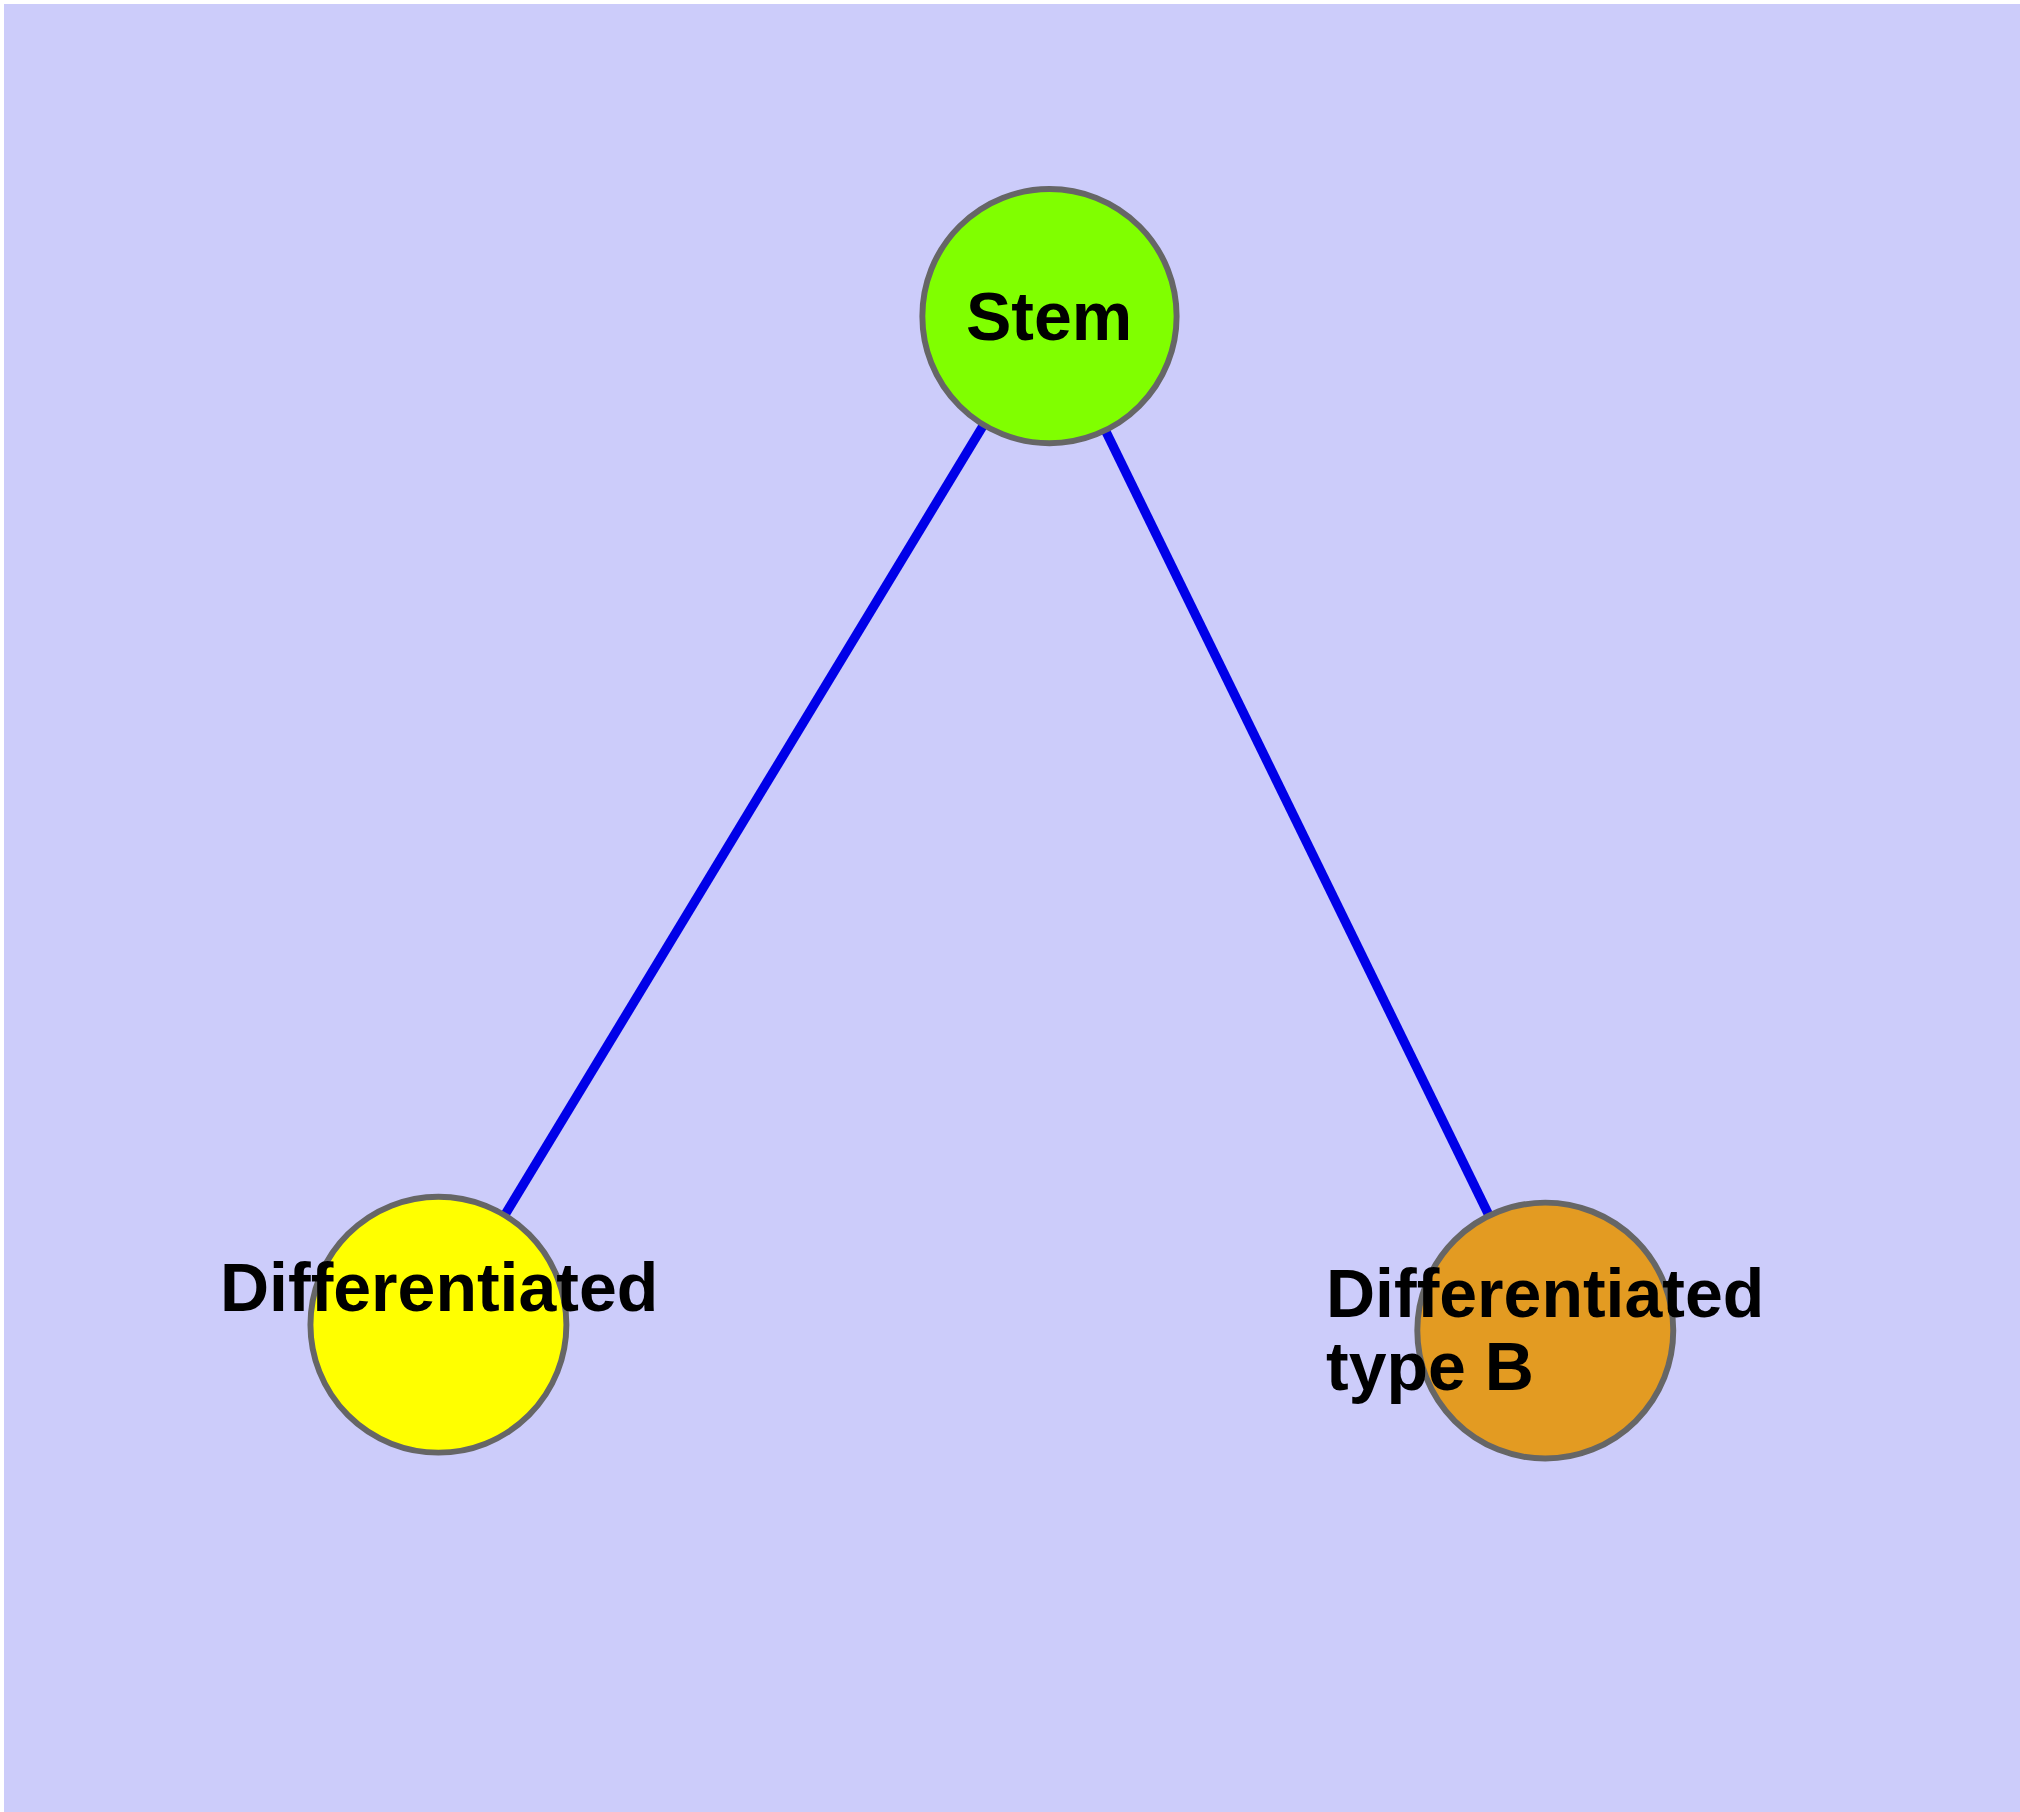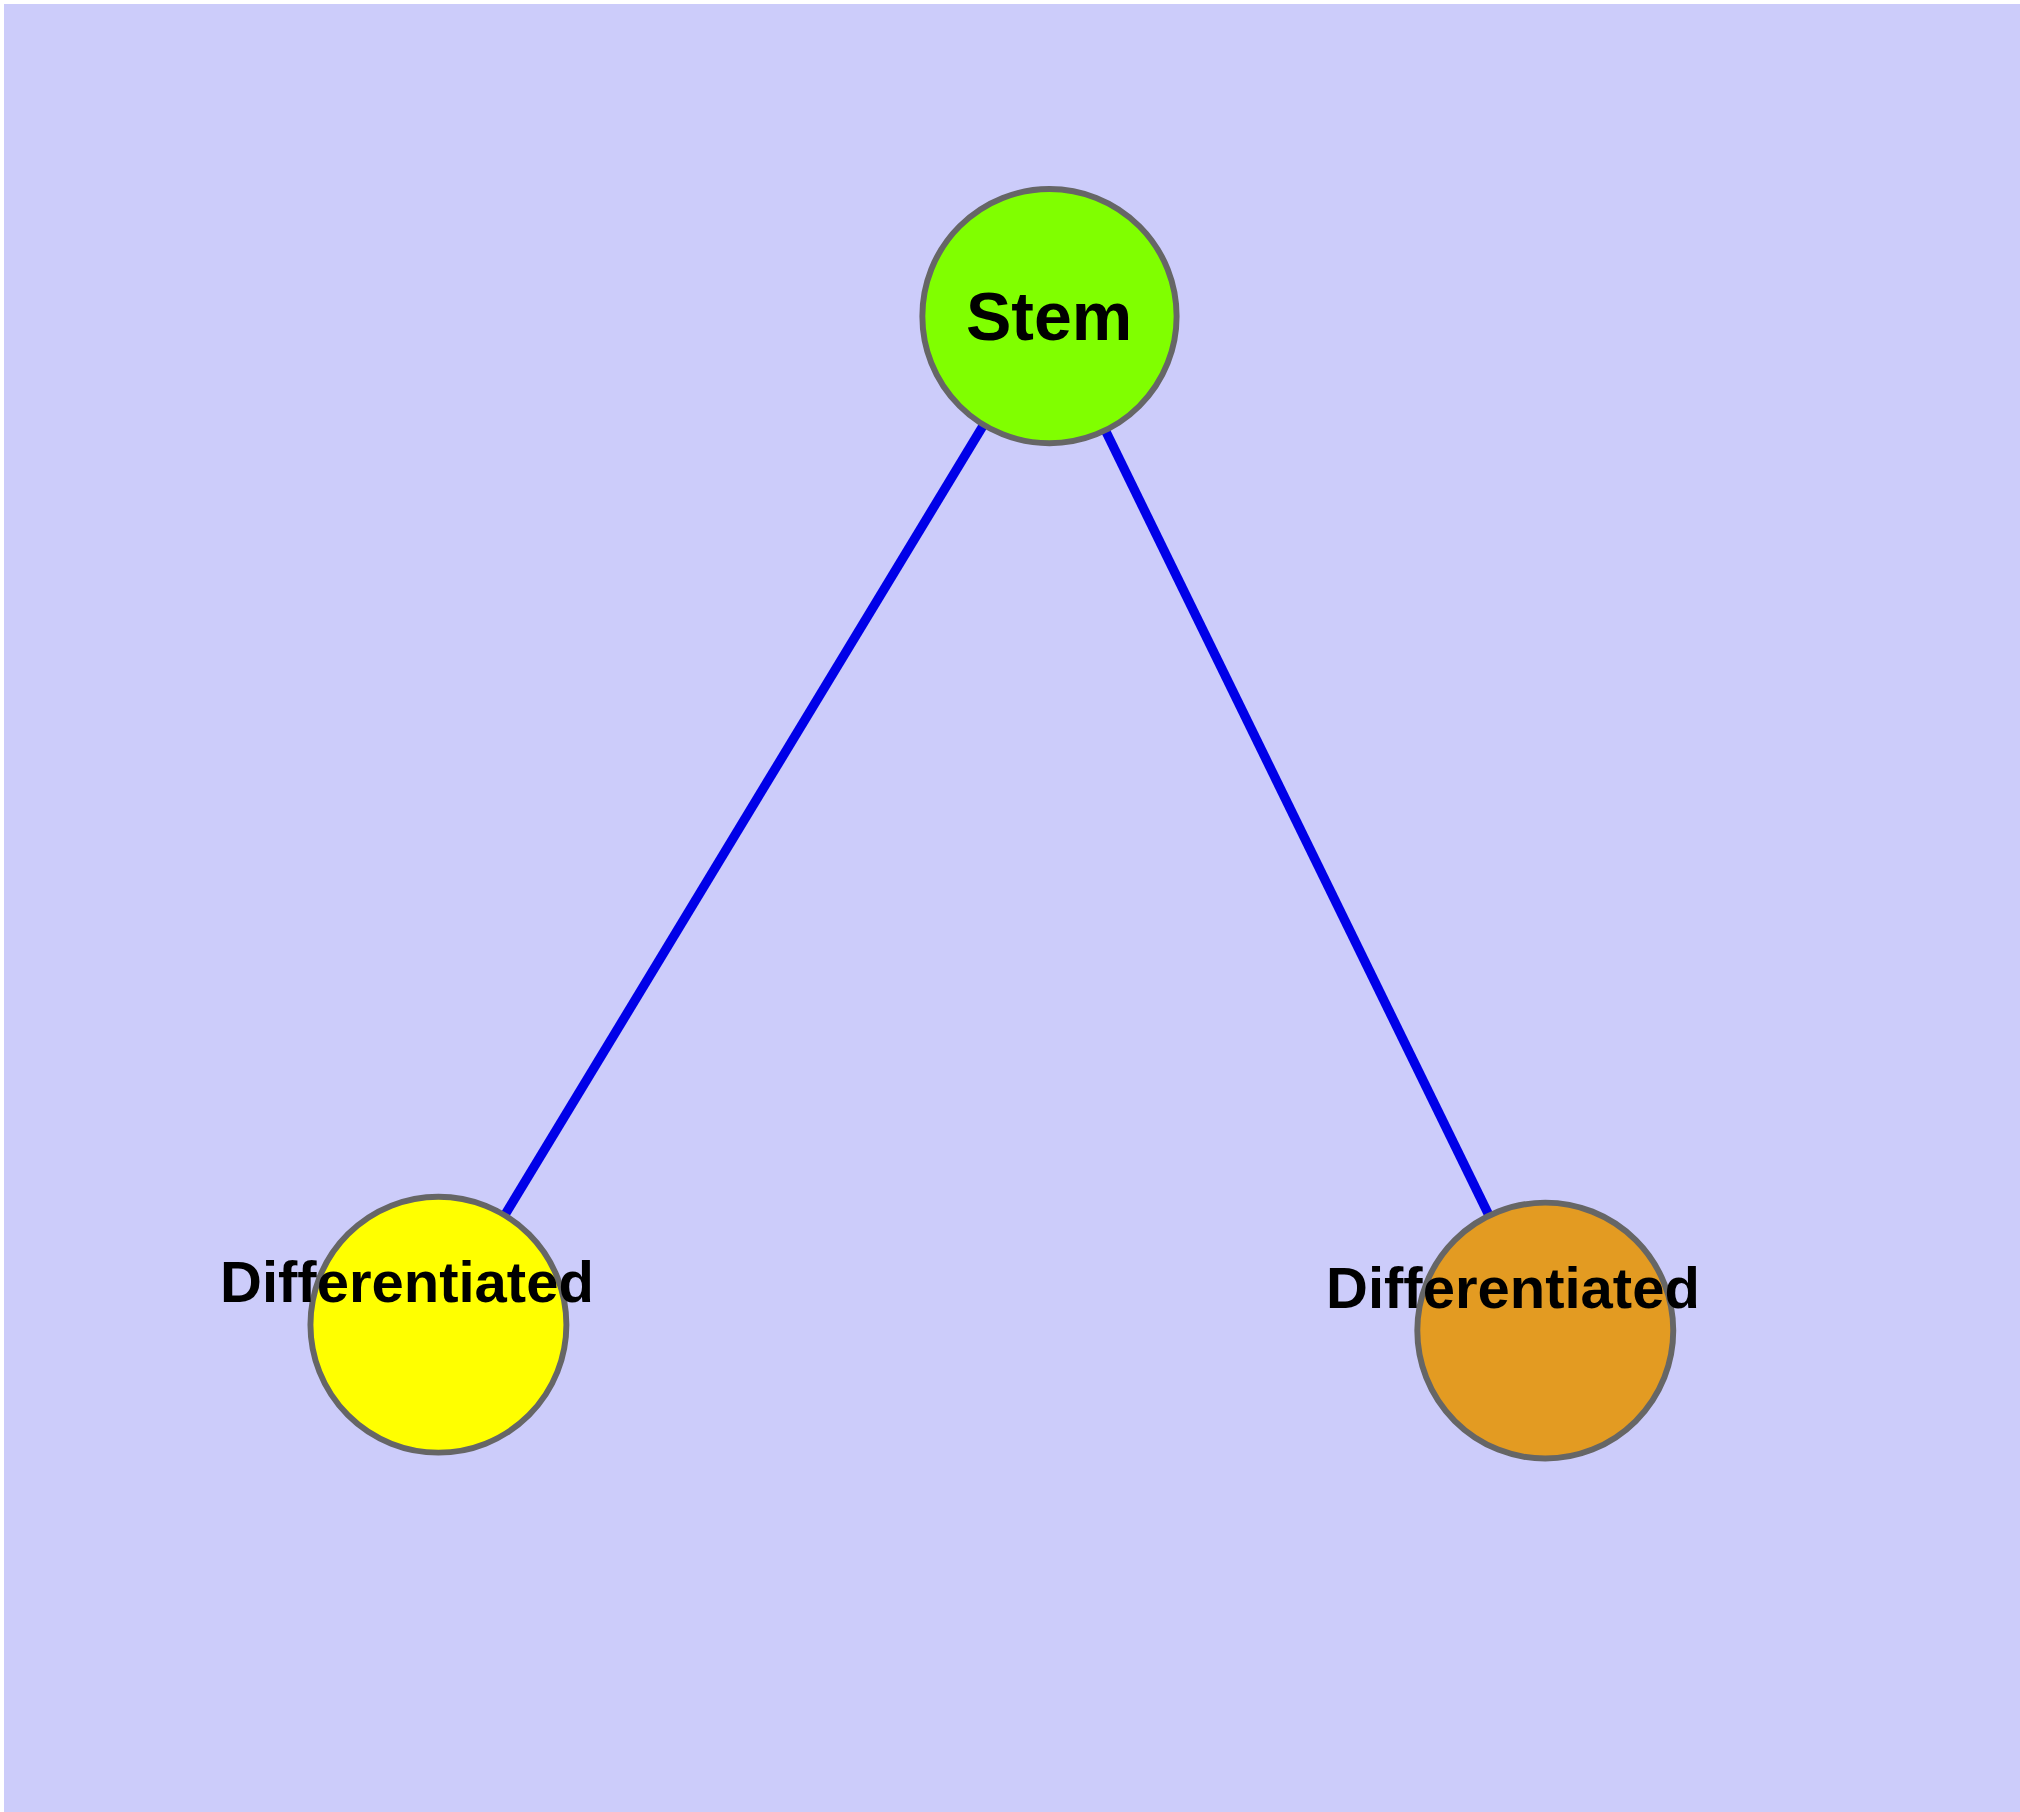--- a/index.html
+++ b/index.html
@@ -38,21 +38,21 @@
     font-weight: bold;
     color: #000000;
     white-space: nowrap;
     line-height: 1.08;
     pointer-events: none;
   }
   .label-stem {
     font-size: 68px;
   }
   .label-leaf {
-    font-size: 58px;
+    font-size: 68px;
   }
 </style>
 </head>
 <body>
 
 <div id="canvas" style="width: 2021px; height: 1812px;">
 
   <div id="plot-area" style="background: rgb(204, 204, 250); left: 4.2px; top: 4.2px; width: 2016px; height: 1808px;"></div>
 
   <svg id="graph-svg" viewBox="0 0 2384 2138">
@@ -70,16 +70,17 @@
   <div class="node-label label-stem" id="label-0" style="color: rgb(0, 0, 0); left: 966px; top: 280px;">
     <div>Stem</div>
   </div>
 
   <div class="node-label label-leaf" id="label-1" style="color: rgb(0, 0, 0); left: 220px; top: 1251px;">
     <div>Differentiated</div>
   </div>
 
   <div class="node-label label-leaf" id="label-2" style="color: rgb(0, 0, 0); left: 1326px; top: 1257px;">
     <div>Differentiated</div>
+    <div>type B</div>
   </div>
 
 </div>
 
 
 </body></html>

